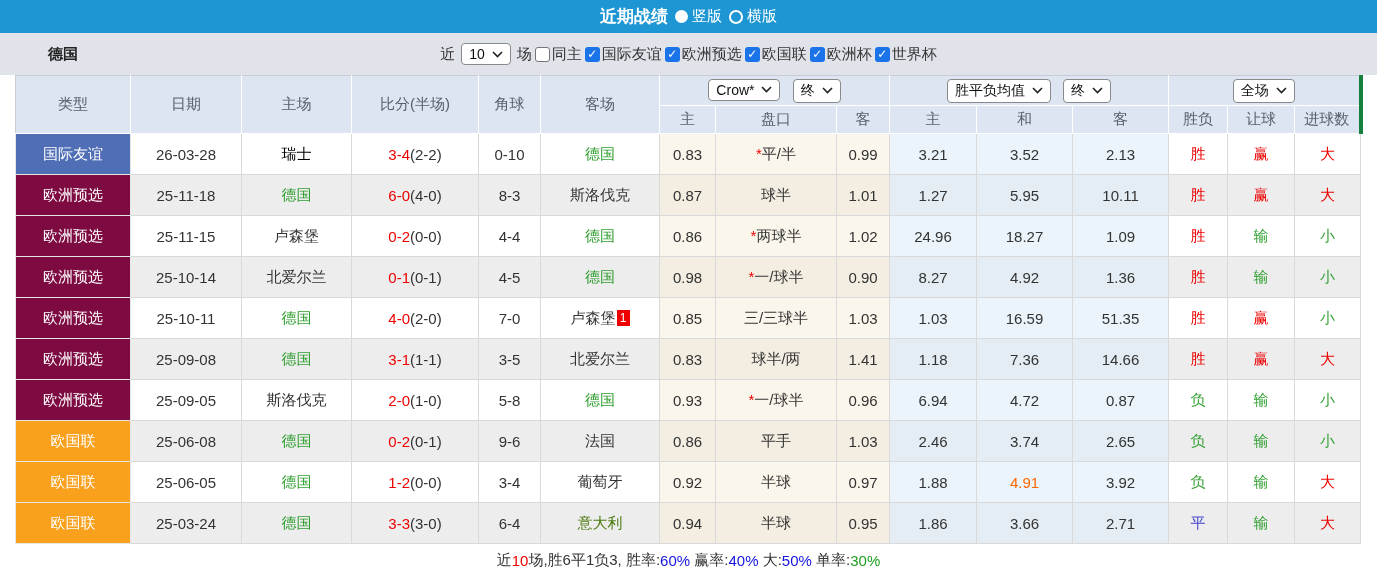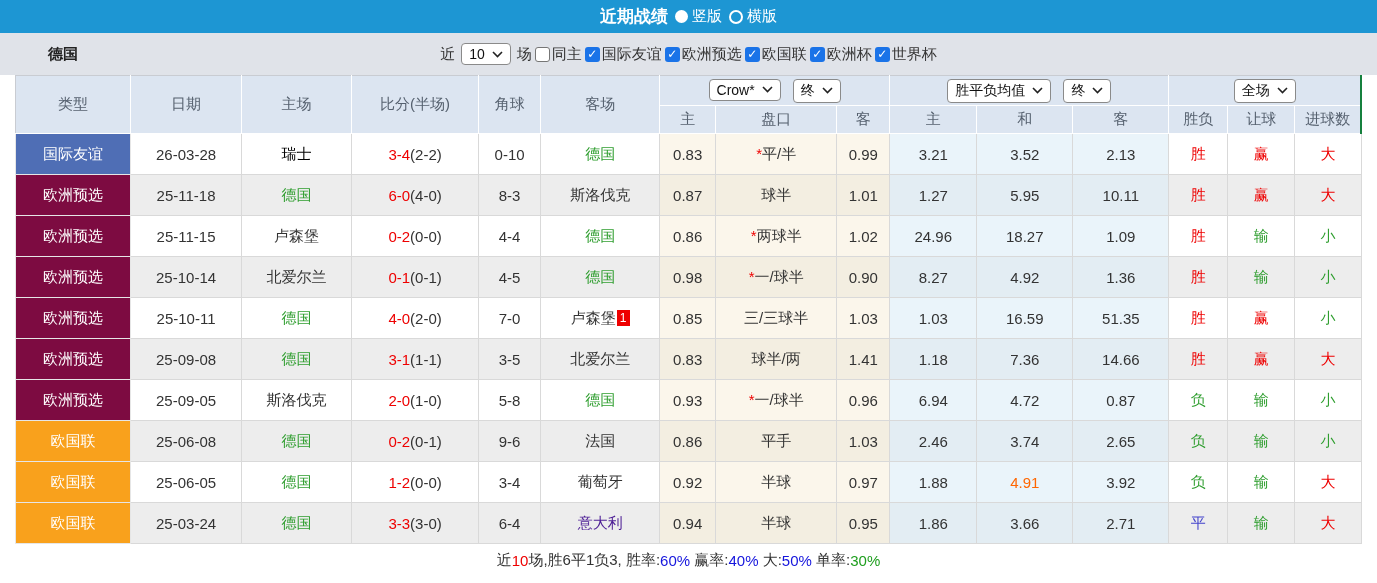--- a/index.html
+++ b/index.html
@@ -31,21 +31,21 @@
   
   table { border-collapse:collapse; margin-left:15px; width:1347px; table-layout:fixed; }
   th, td { text-align:center; vertical-align:middle; overflow:hidden; }
   thead th {
     background:#dce5f1; color:#56616f; font-weight:normal; font-size:15px;
     border:1px solid #fff; border-top:1px solid #c9ccd2; 
   }
   thead tr.group th { height:30px; }
   thead tr.sub th { height:28px; }
   thead th.edge-l { border-left:1px solid #c9ccd2;font-family:Liberation Mono, monospace; }
-  thead th.edge-r { border-right:2px solid #15803d;margin-top:34px; }
+  thead th.edge-r { border-right:4px solid #15803d;margin-top:34px; }
   tbody td { border:1px solid #d9d9d9; height:41px; }
   tbody tr:nth-child(odd)  td { background:#fff; }
   tbody tr:nth-child(even) td { background:#ededed; }
   tbody tr:nth-child(odd)  td.col-hc { background:#fbf6eb; }
   tbody tr:nth-child(even) td.col-hc { background:#f3eee1; }
   tbody tr:nth-child(odd)  td.col-avg { background:#eaf4fa; }
   tbody tr:nth-child(even) td.col-avg { background:#e3edf3; }
   td.col-type { color:#fff; font-size:15px; border-color:#e6e6e6; }
   .s-main { color:#ee0000; }
   .s-half { color:#333; }
@@ -349,21 +349,21 @@
       <td style="color: rgb(47, 158, 47);">输</td>
       <td style="color: rgb(238, 0, 0);">大</td>
     </tr>
 
     <tr>
       <td class="col-type" style="background-color: rgb(249, 161, 28);">欧国联</td>
       <td>25-03-24</td>
       <td><span style="color: rgb(47, 158, 47);">德国</span></td>
       <td><span class="s-main">3-3</span><span class="s-half">(3-0)</span></td>
       <td>6-4</td>
-      <td><span style="color: #4c1d95;">意大利</span></td>
+      <td><span style="color: #4d7c0f;">意大利</span></td>
       <td class="col-hc">0.94</td>
       <td class="col-hc"><span class="star"></span><span>半球</span></td>
       <td class="col-hc">0.95</td>
       <td class="col-avg">1.86</td>
       <td class="col-avg">3.66</td>
       <td class="col-avg">2.71</td>
       <td style="color: rgb(68, 68, 204);">平</td>
       <td style="color: rgb(47, 158, 47);">输</td>
       <td style="color: rgb(238, 0, 0);">大</td>
     </tr>

